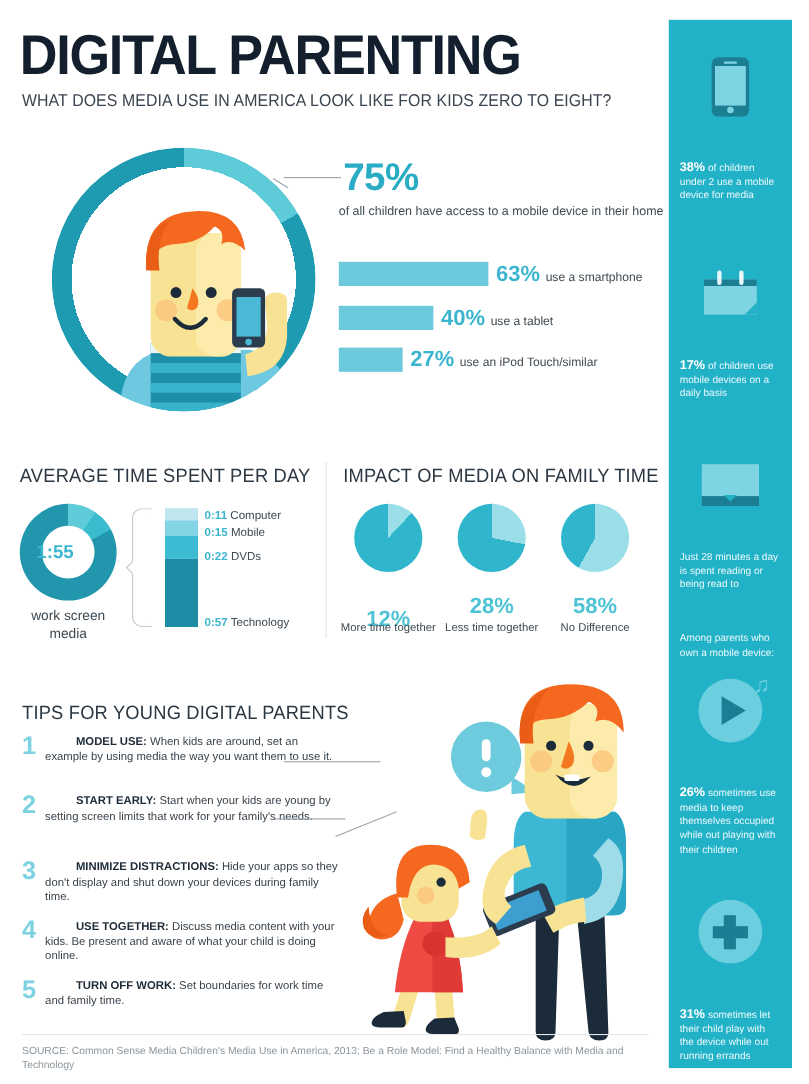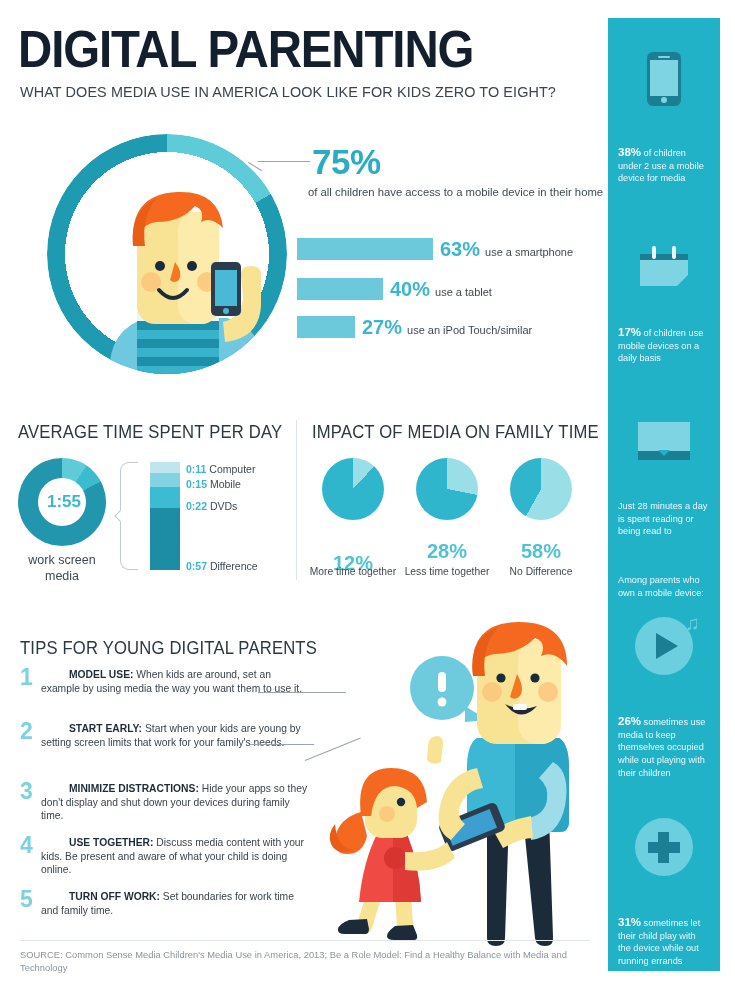--- a/index.html
+++ b/index.html
@@ -70,34 +70,34 @@
     -webkit-mask: radial-gradient(circle, transparent 0 102px, #000 102px);
     mask: radial-gradient(circle, transparent 0 102px, #000 102px);
   }
   .hero-art { position:absolute; left:47px; top:134px; width:240px; height:240px; overflow:hidden; border-radius:50%; }
 
   .connector { position:absolute; background:#9aa4ab; height:1px; }
 
   .stat-big { position:absolute; left:312px; top:142px; font-size:35px; font-weight:bold; color:#2aadc4; letter-spacing:-0.5px; }
   .stat-big-sub { position:absolute; left:308px; top:186px; font-size:11.3px; color:#3f4a52;text-align:center; }
 
-  .barrow { position:absolute; left:297px; height:22px; }
+  .barrow { position:absolute; left:308px; height:22px; }
   .bar { height:22px; background:#6cc9dc; float:left; }
   .bar-pct { font-size:20px; font-weight:bold; color:#3cb6cf; float:left; margin-left:7px; line-height:23px; }
   .bar-lbl { font-size:11px; color:#3f4a52; float:left; margin-left:5px; line-height:29px; }
 
   
   .sec-h { position:absolute; font-size:17.5px; color:#2b3742; letter-spacing:0.2px; transform:scaleX(0.95); transform-origin:left center; }
 
   
   .donut { position:absolute; left:18px; top:458px; width:88px; height:88px; border-radius:50%;
     background: conic-gradient(from 0deg, #5ecbd8 0deg 34deg, #3bbcce 34deg 62deg, #2196ad 62deg 360deg);
   }
   .donut-hole { position:absolute; left:38px; top:478px; width:48px; height:48px; border-radius:50%; background:#fff; }
-  .donut-val { position:absolute; left:40px; top:478px; width:48px; height:48px; line-height:48px; text-align:center;
+  .donut-val { position:absolute; left:26px; top:478px; width:48px; height:48px; line-height:48px; text-align:center;
      font-size:17px; font-weight:bold; color:#3cb6cf; }
   .donut-cap { position:absolute; left:8px; top:552px; width:108px; text-align:center; font-size:12.5px; color:#3f4a52; line-height:16px; }
 
   
   .brace { position:absolute; left:120px; top:462px; width:18px; height:108px; border:1px solid #c2cad0; border-right:none;
      border-radius:9px 0 0 9px; }
   .brace-tip { position:absolute; left:116px; top:512px; width:8px; height:8px; border-left:1px solid #c2cad0; border-bottom:1px solid #c2cad0;
      transform:rotate(45deg); background:#fff; }
 
   
@@ -217,21 +217,21 @@
   <div class="legend" style="top:478px;">
     <b>0:15</b>
     <span>Mobile</span>
   </div>
   <div class="legend" style="top:500px;">
     <b>0:22</b>
     <span>DVDs</span>
   </div>
   <div class="legend" style="top:560px;">
     <b>0:57</b>
-    <span>Difference</span>
+    <span>Technology</span>
   </div>
 
   <div class="vdiv"></div>
 
   <div class="sec-h" style="left:312px; top:422px;">IMPACT OF MEDIA ON FAMILY TIME</div>
 
   <div class="pie" style="left:322px; top:458px; background: conic-gradient(from 0deg, #9adee8 0deg 43deg, #2fb6cc 43deg 360deg);"></div>
   <div class="pie-pct" style="left:303px; top:552px;">12%</div>
   <div class="pie-lbl" style="left:303px; top:566px;">More time together</div>
 

